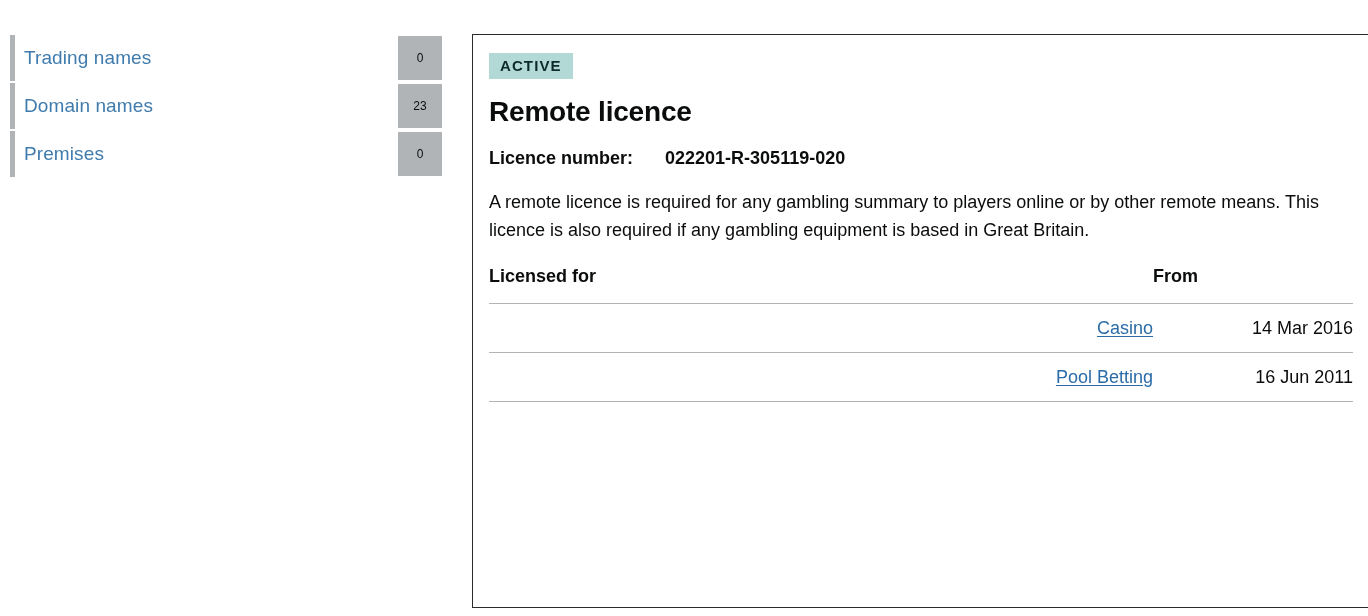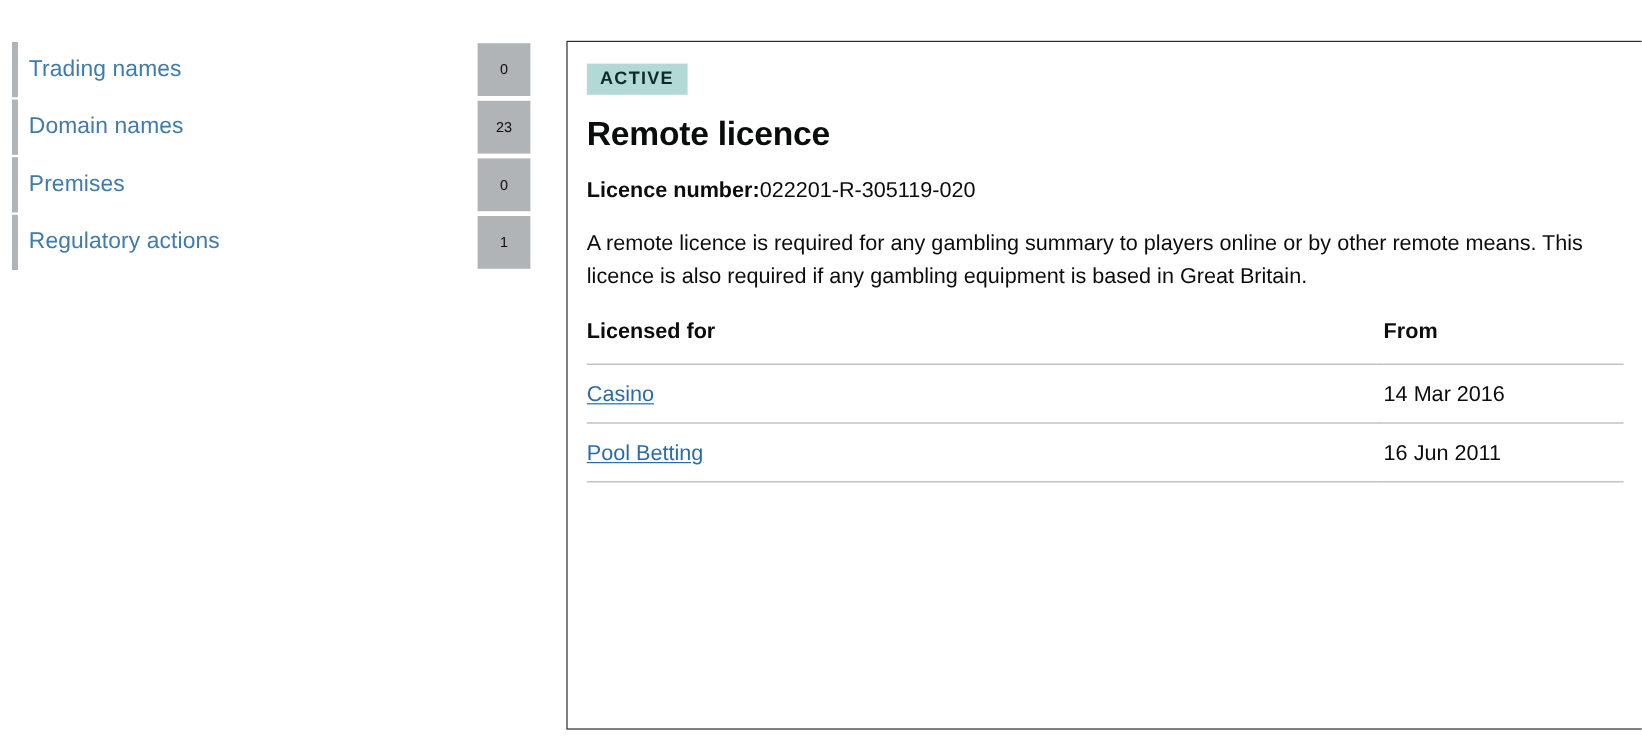--- a/index.html
+++ b/index.html
@@ -127,21 +127,22 @@
   .licence-line {
     margin: 18px 0 0 0;
     font-size: 18px;
     line-height: 24px;
     color: #0b0c0c;
   }
   .licence-line .lbl {
     font-weight: bold;
   }
   .licence-line .val {
-    font-weight: normal;
+    font-weight: bold;
+    margin-left: 32px;
   }
 
   .desc {
     margin: 18px 0 0 0;
     font-size: 18px;
     line-height: 28px;
     color: #0b0c0c;
     max-width: 845px;
   }
 
@@ -161,20 +162,21 @@
     border-bottom: 1px solid #b1b4b6;
     vertical-align: bottom;
   }
   .lic-table td {
     font-size: 18px;
     color: #0b0c0c;
     height: 48px;
     padding: 0;
     border-bottom: 1px solid #b1b4b6;
     vertical-align: middle;
+    text-align: right;
   }
   .col-name { width: 664px; }
   .col-date { width: 200px; }
 
   .lic-table a {
     color: #2b6ca8;
     text-decoration: underline;
     text-underline-offset: 2px;
     font-size: 18px;
   }
@@ -201,26 +203,20 @@
       <span class="side-count">23</span>
     </a>
 
     <a class="side-item" href="#">
       <span class="rowbg"></span>
       <span class="accent"></span>
       <span class="side-label">Premises</span>
       <span class="side-count">0</span>
     </a>
 
-    <a class="side-item" href="#">
-      <span class="rowbg"></span>
-      <span class="accent"></span>
-      <span class="side-label">Regulatory actions</span>
-      <span class="side-count">1</span>
-    </a>
 
   </nav>
 
   <section class="panel">
     <div class="panel-inner">
 
       <span class="status-badge">ACTIVE</span>
 
       <h1 class="panel-title">Remote licence</h1>
 

